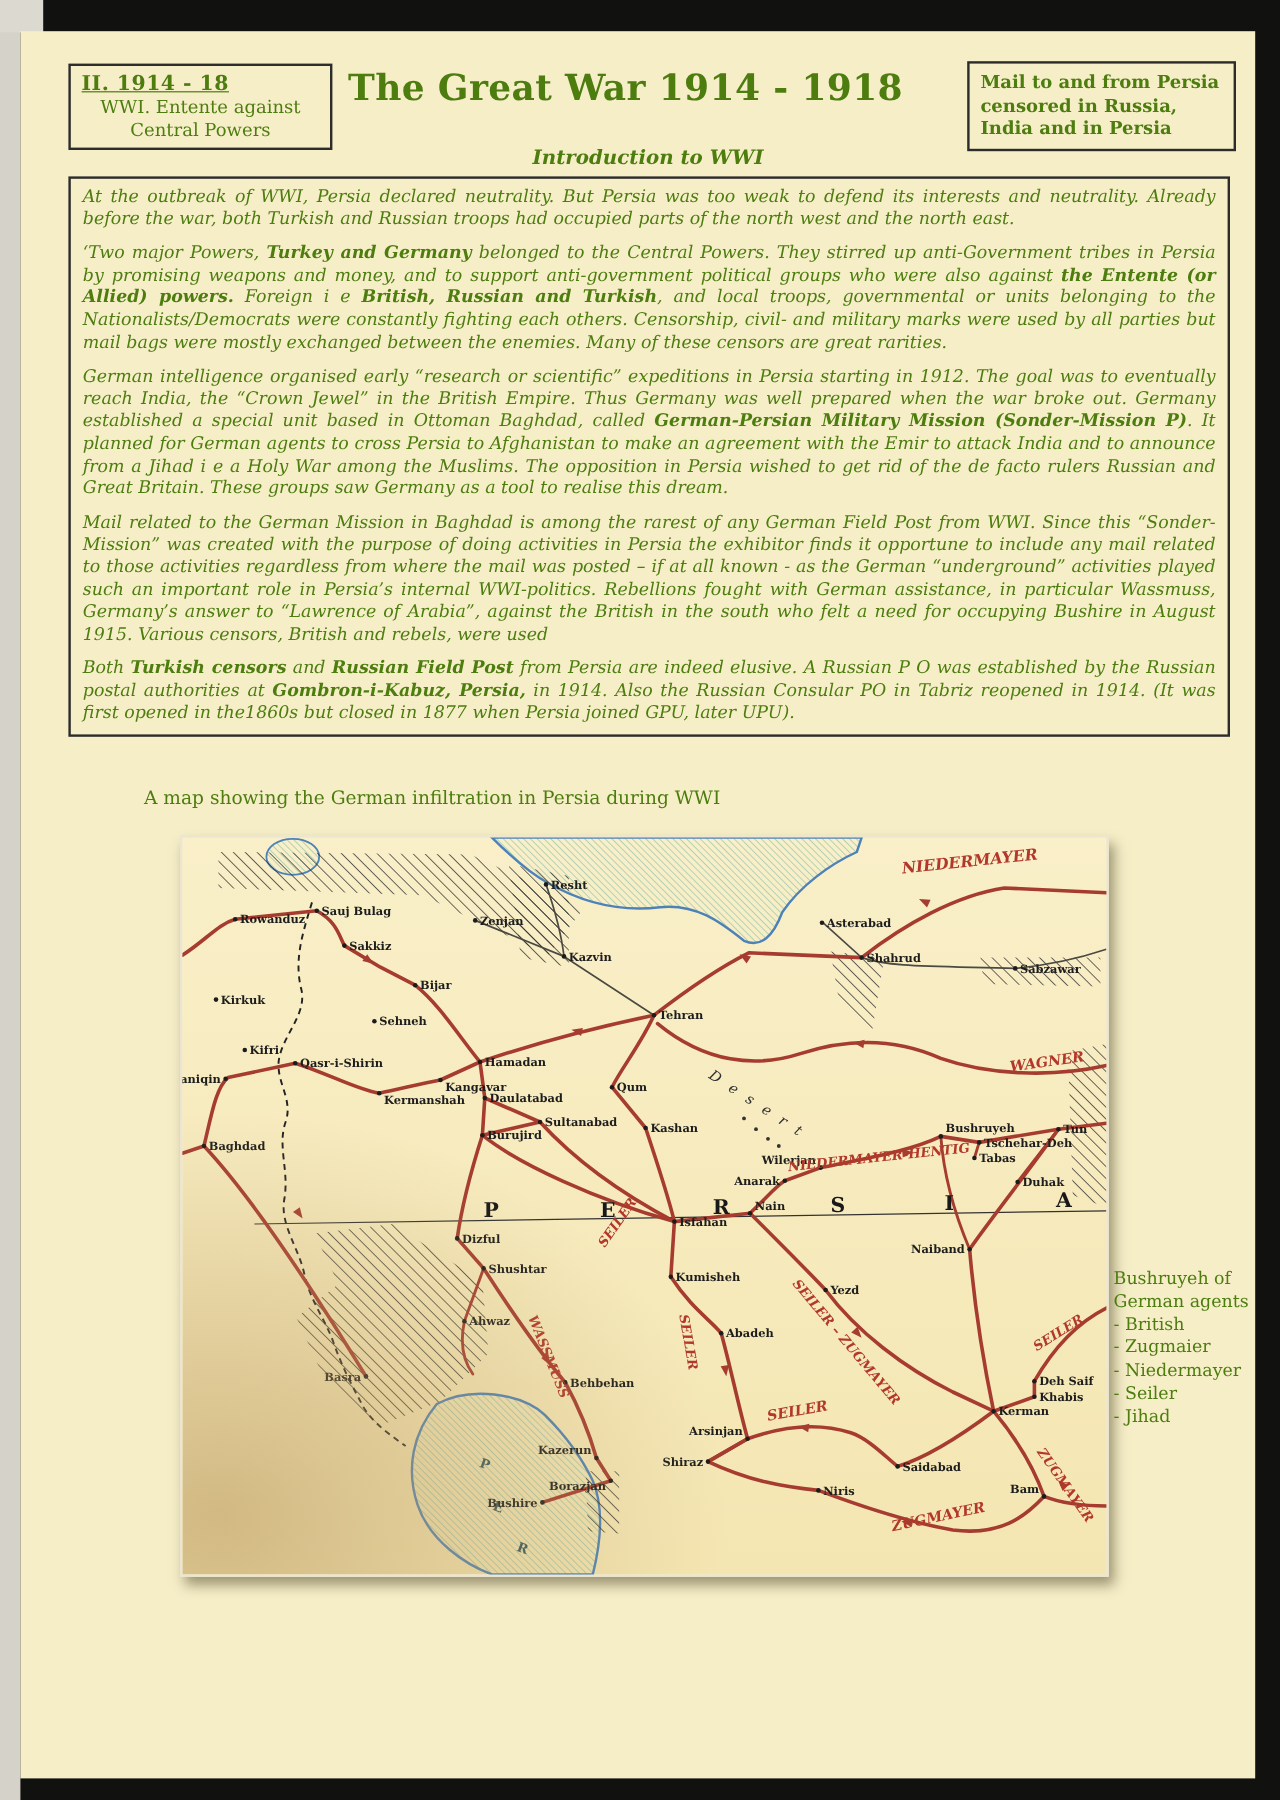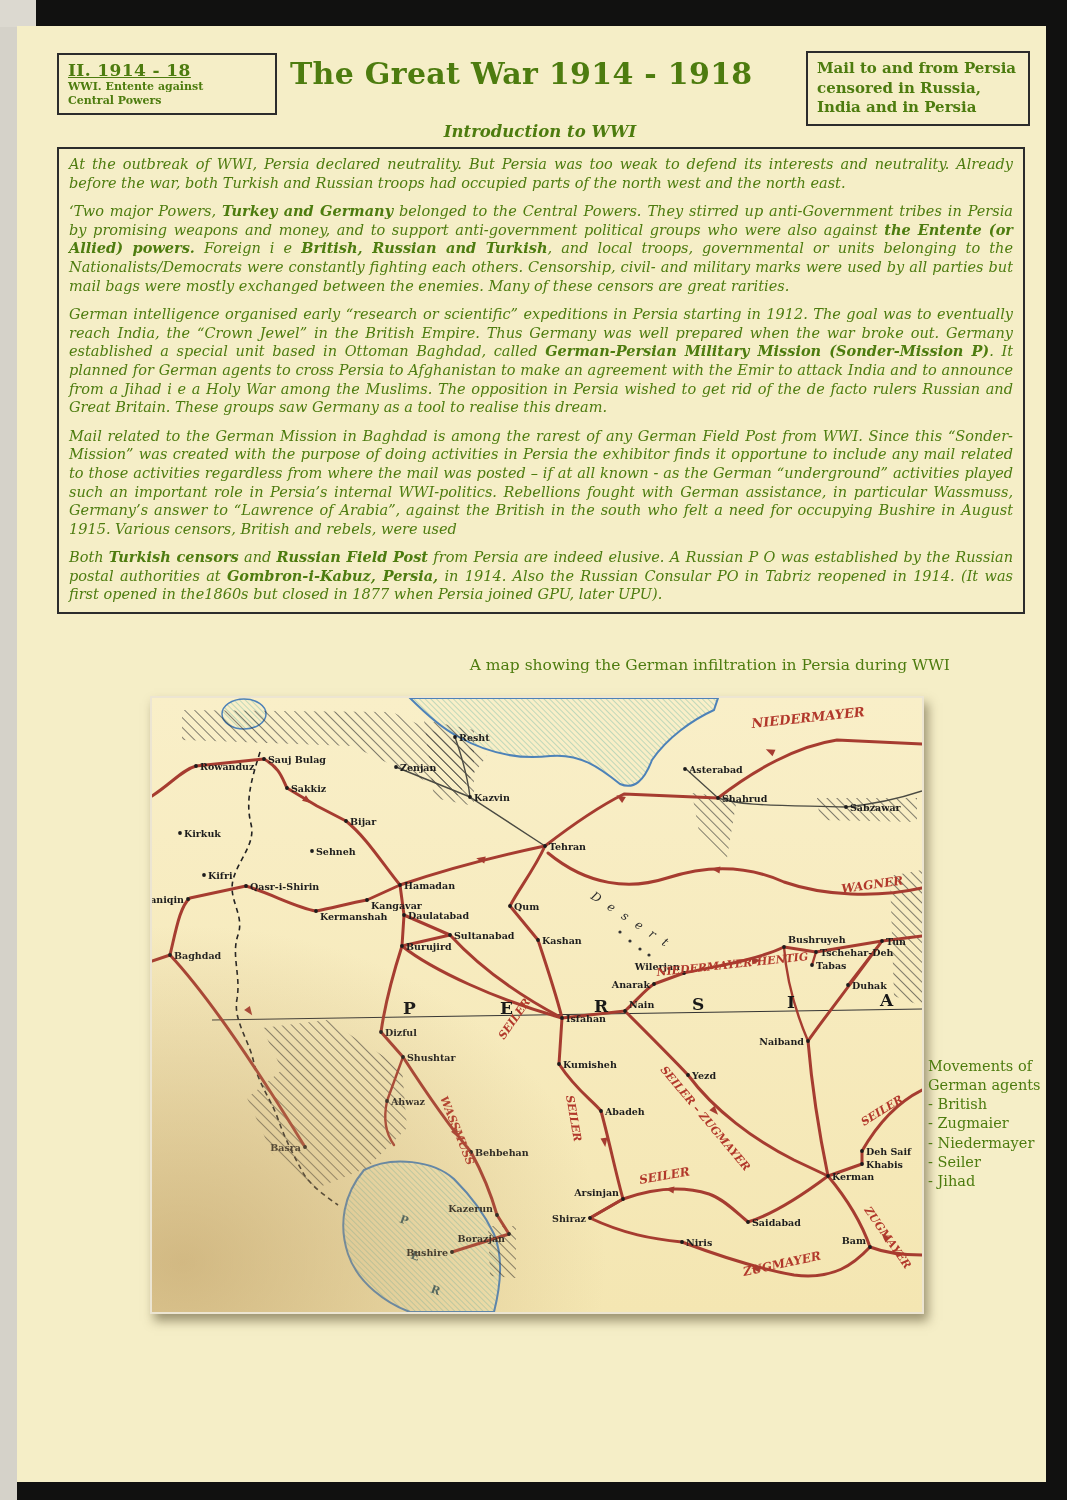--- a/index.html
+++ b/index.html
@@ -5,33 +5,33 @@
   html,body{margin:0;padding:0;background:#0f0f0e;}
   #scan{position:relative;width:1067px;height:1500px;background:#111110;overflow:hidden;
         font-family:"DejaVu Serif","Liberation Serif",serif;color:#4d7c0f;}
   .abs{position:absolute;}
   #left-strip{left:0;top:0;width:17px;height:1500px;background:#d5d2c9;}
   #corner-gray{left:0;top:0;width:36px;height:27px;background:#dcd9d0;}
   #page{left:17px;top:26px;width:1029px;height:1456px;background:#f5eec7;}
   
   #left-box{left:57px;top:53px;width:198px;padding:5px 9px;border:2px solid #2c2c2c;background:#f5eec7;}
   #left-box .ln1{font-size:17px;font-weight:bold;text-decoration:underline;letter-spacing:.4px;}
-  #left-box .ln{font-size:11px;font-weight:bold;line-height:1.28;}
+  #left-box .ln{font-size:15px;font-weight:normal;line-height:1.28;text-align:center;}
   #main-title{left:290px;top:56px;width:500px;font-size:30px;font-weight:bold;letter-spacing:.3px;}
   #right-box{left:806px;top:51px;width:202px;padding:6px 9px;border:2px solid #2c2c2c;font-size:15px;font-weight:bold;line-height:1.3;background:#f5eec7;}
   #subtitle{left:290px;top:122px;width:500px;text-align:center;font-size:16.5px;font-weight:bold;font-style:italic;}
   
   #intro-block{left:57px;top:147px;width:944px;padding:6px 10px 8px;border:2px solid #2c2c2c;
                font-style:italic;font-size:14.5px;line-height:18.6px;text-align:justify;background:#f5eec7;}
   #intro-block p{margin:0 0 10px;}
   #intro-block p:last-child{margin-bottom:0;}
   #intro-block b{font-weight:bold;}
   
   #map-heading{left:120px;top:629px;width:830px;text-align:center;font-size:17.5px;font-weight:bold;}
-  #map-caption{left:120px;top:656px;width:830px;text-align:right;font-size:15.5px;}
+  #map-caption{left:120px;top:656px;width:830px;text-align:left;font-size:15.5px;}
   #map-wrap{left:150px;top:696px;width:770px;height:614px;background:#f8efc6;
             border:2px solid #ece5d2;box-shadow:4px 7px 10px rgba(70,60,30,.5);}
   #map-wrap svg{display:block;}
   .town-label{font-size:9.5px;font-weight:bold;fill:#1d1d1d;font-family:"DejaVu Serif","Liberation Serif",serif;}
   .route-label{font-weight:bold;font-style:italic;fill:#b2382b;font-family:"DejaVu Serif","Liberation Serif",serif;}
   .persia-letter{font-size:17px;font-weight:bold;fill:#181818;font-family:"DejaVu Serif","Liberation Serif",serif;}
   .gulf-letter{font-size:11px;font-weight:bold;fill:#33565e;font-family:"DejaVu Serif","Liberation Serif",serif;}
   #legend{left:928px;top:1057px;width:134px;font-size:14.5px;line-height:1.32;}
   #legend .t{font-weight:normal;}
   #legend ul{list-style:none;margin:0;padding:0;}
@@ -404,21 +404,21 @@
           <text transform="translate(712,428) rotate(-32)" font-size="11" class="route-label">SEILER</text>
           <text transform="translate(712,512) rotate(55)" font-size="11" class="route-label">ZUGMAYER</text>
           <text transform="translate(592,578) rotate(-12)" font-size="12" class="route-label">ZUGMAYER</text>
         </g>
 
       <rect x="0" y="0" width="770" height="614" fill="url(#cornerGrad)" pointer-events="none"></rect>
     </svg>
   </div>
 
   <div class="abs" id="legend">
-    <div class="t">Movements of</div>
+    <div class="t">Bushruyeh of</div>
     <div class="t">German agents</div>
     <ul id="legend-items">
         <li>- British</li>
         <li>- Zugmaier</li>
         <li>- Niedermayer</li>
         <li>- Seiler</li>
         <li>- Jihad</li>
       </ul>
   </div>
 </div>

